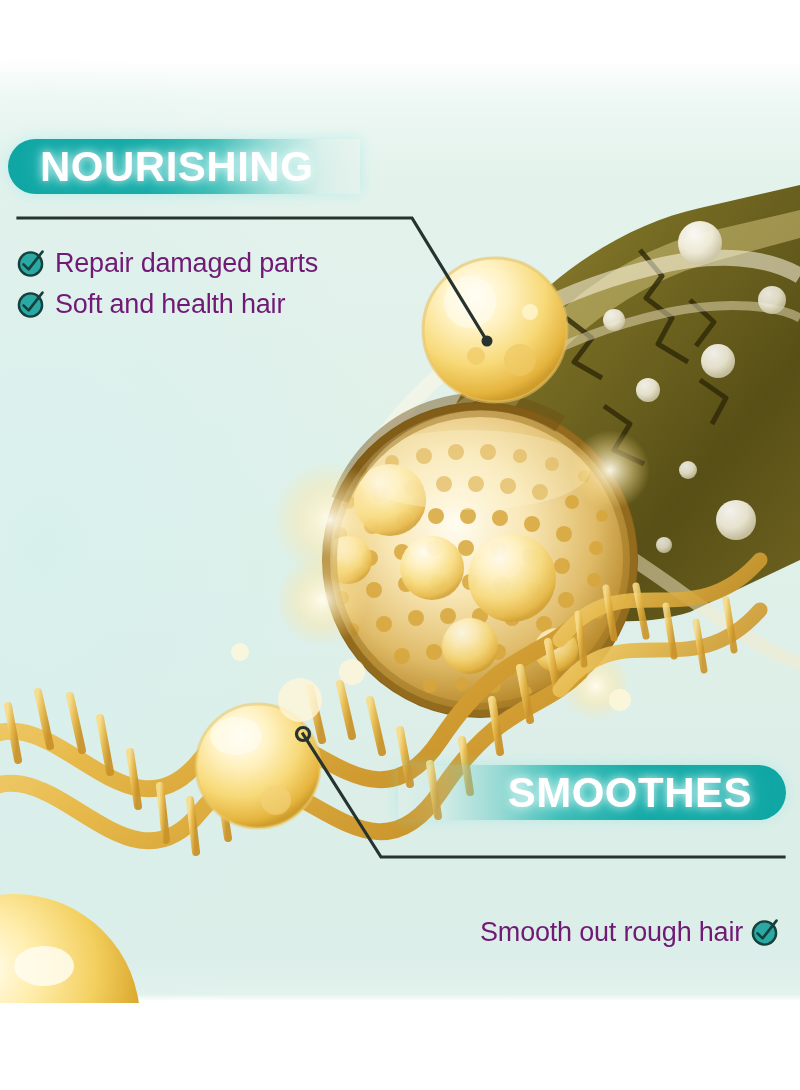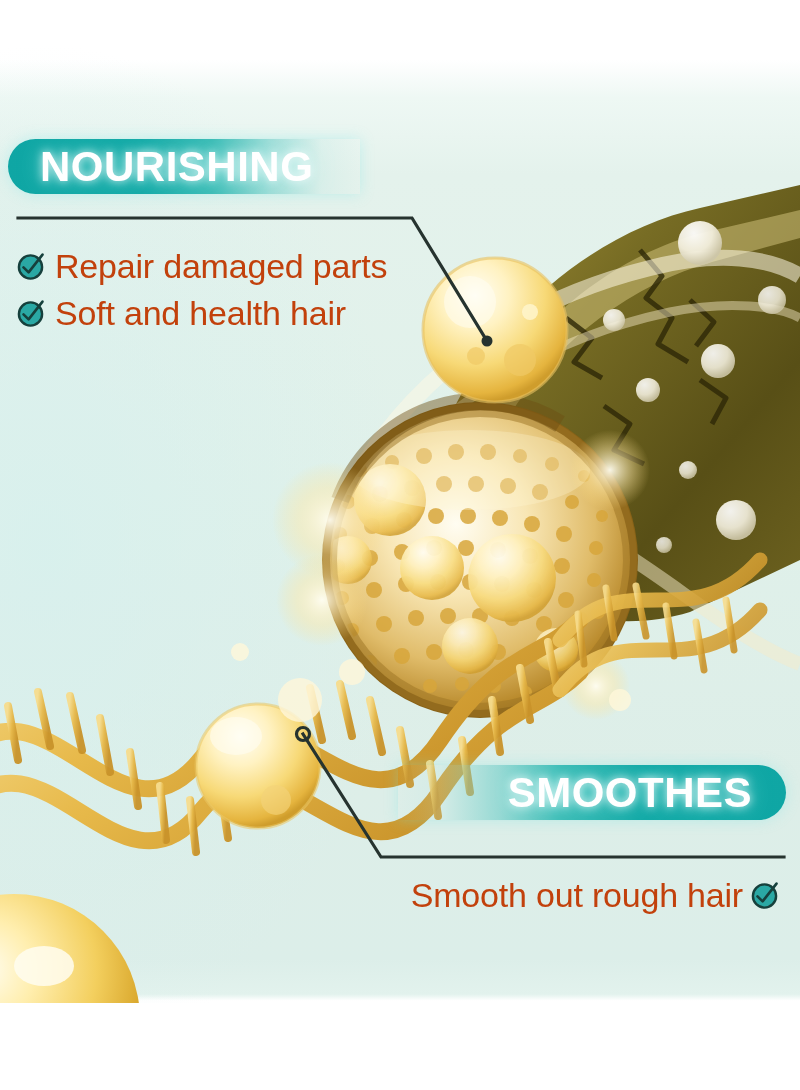--- a/index.html
+++ b/index.html
@@ -102,25 +102,25 @@
     flex-direction: column;
   }
   #features-nourishing { left: 16px; top: 247px; align-items: flex-start; gap: 9px; }
   #features-smoothes   { right: 18px; top: 876px; align-items: flex-end;  gap: 9px; }
 
   .feature-row {
     display: flex;
     align-items: center;
     gap: 7px;
   }
-  #features-smoothes .feature-row { flex-direction: row; }
+  #features-smoothes .feature-row { flex-direction: row; margin-top: 40px; }
 
   .feature-label {
-    font-size: 34px;
-    color: #c2410c;
+    font-size: 27px;
+    color: #701a75;
     line-height: 1.12;
     white-space: nowrap;
     letter-spacing: -.2px;
   }
 
   .check-icon {
     width: 32px;
     height: 32px;
     flex: 0 0 32px;
     display: block;

